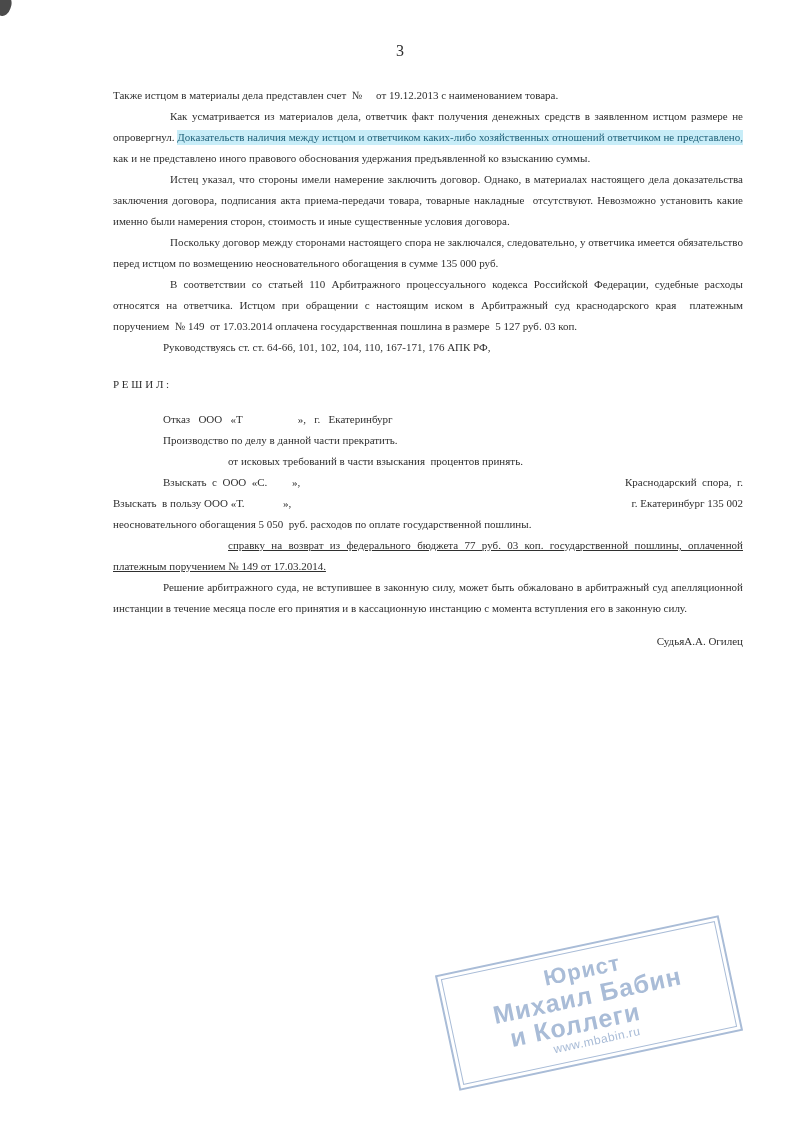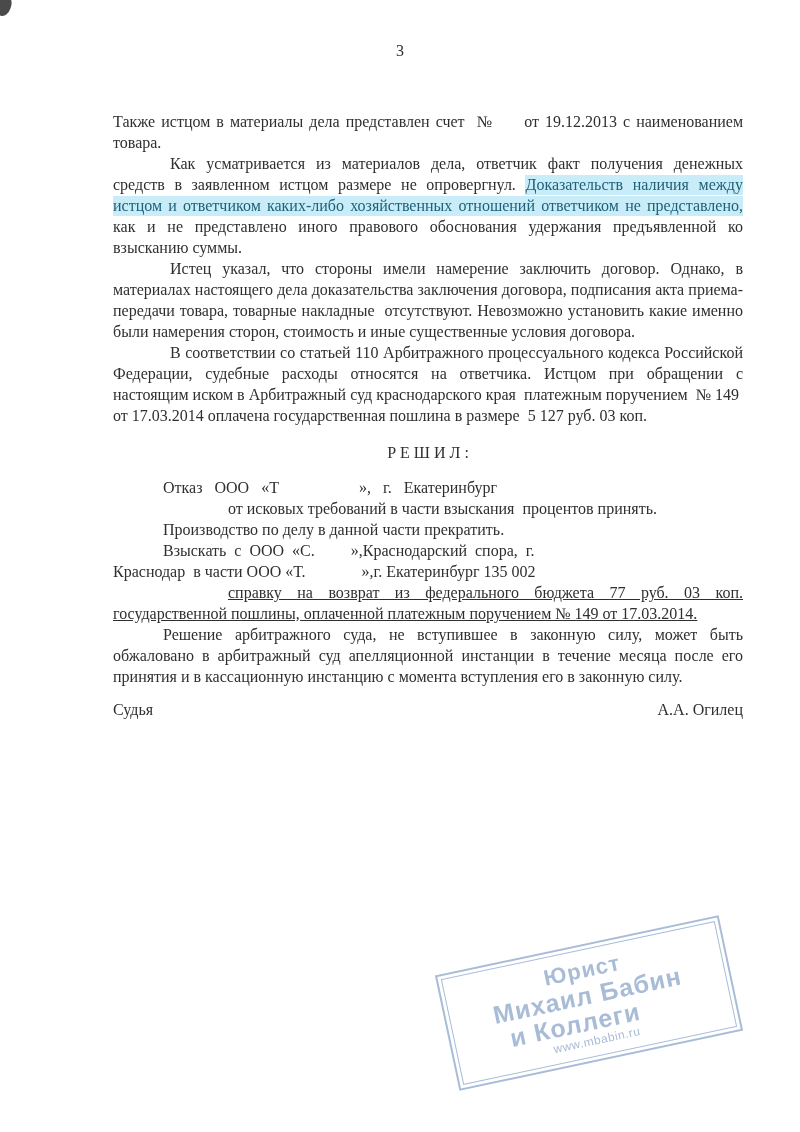--- a/index.html
+++ b/index.html
@@ -19,37 +19,37 @@
     color:var(--ink);
   }
   .corner-mark{
     position:absolute;left:-4px;top:-5px;width:15px;height:21px;
     background:#4a4a4a;border-radius:45%;transform:rotate(18deg);
   }
   .pagenum{
     padding-top:40px;text-align:center;font-size:16px;line-height:21px;
   }
   .content{
-    margin:50px 0 0 113px;width:630px;
-    font-size:16px;line-height:21px;
+    margin:24px 0 0 113px;width:630px;
+    font-size:11px;line-height:21px;
   }
   .para{text-align:justify;text-indent:57px;}
   .para.noindent{text-indent:0;}
   .single{white-space:pre-wrap;}
   .ind1{margin-left:50px;}
   .ind2{margin-left:115px;}
   .indpara{text-indent:115px;text-align:justify;text-decoration:underline;}
-  .flexline{display:flex;justify-content:flex-start;white-space:pre-wrap;}
+  .flexline{display:flex;justify-content:space-between;white-space:pre-wrap;}
   .flexline .left.ind1{margin-left:50px;}
-  .heading{text-align:center;margin:16px 0 14px 0;text-indent:0;font-family:Liberation Serif, serif;}
+  .heading{margin:16px 0 14px 0;text-indent:0;font-family:Liberation Serif, serif;}
   .link{color:var(--link);cursor:pointer;}
   .hl{background:var(--hl-bg);color:var(--hl-ink);padding:1px 0 2px 0;
       box-decoration-break:clone;-webkit-box-decoration-break:clone;}
   .appeal{text-align:justify;text-indent:50px;}
-  .sigrow{display:flex;justify-content:space-between;margin-top:12px;}
+  .sigrow{display:flex;justify-content:flex-end;margin-top:12px;}
   .stamp{
     position:absolute;left:444px;top:944px;width:290px;height:118px;
     transform:rotate(-12deg);
     border:2px solid var(--stamp);
     box-sizing:border-box;
   }
   .stamp-inner{
     position:absolute;left:3px;top:3px;right:3px;bottom:3px;
     border:1.5px solid var(--stamp);
     display:flex;flex-direction:column;align-items:center;justify-content:center;
@@ -72,33 +72,36 @@
 
   <div class="content">
 
     <div class="para noindent">Также истцом в материалы дела представлен счет&nbsp; №&nbsp;&nbsp;&nbsp;&nbsp; от 19.12.2013 с наименованием товара.</div>
 
 
     <div class="para"><span>Как усматривается из материалов дела, ответчик факт получения денежных средств в заявленном истцом размере не опровергнул. </span><span class="hl">Доказательств наличия между истцом и ответчиком каких-либо хозяйственных отношений ответчиком не представлено,</span><span> как и не представлено иного правового обоснования удержания предъявленной ко взысканию суммы.</span></div>
 
     <div class="para">Истец указал, что стороны имели намерение заключить договор. Однако, в материалах настоящего дела доказательства заключения договора, подписания акта приема-передачи товара, товарные накладные&nbsp; отсутствуют. Невозможно установить какие именно были намерения сторон, стоимость и иные существенные условия договора.</div>
 
+    <div class="para">Поскольку договор между сторонами настоящего спора не заключался, следовательно, у ответчика имеется обязательство перед истцом по возмещению неосновательного обогащения в сумме 135 000 руб.</div>
 
 
     <div class="para">В соответствии со статьей 110 Арбитражного процессуального кодекса Российской Федерации, судебные расходы относятся на ответчика. Истцом при обращении с настоящим иском в Арбитражный суд краснодарского края&nbsp; платежным поручением&nbsp; № 149&nbsp; от 17.03.2014 оплачена государственная пошлина в размере&nbsp; 5 127 руб. 03 коп.</div>
 
+    <div class="single ind1">Руководствуясь ст. ст. 64-66, 101, 102, 104, 110, 167-171, 176 АПК РФ,</div>
 
     <div class="heading">Р Е Ш И Л :</div>
 
     <div class="single ind1">Отказ   ООО   «Т                    »,   г.   Екатеринбург</div>
+    <div class="single ind1">Производство по делу в данной части прекратить.</div>
     <div class="single ind2">от исковых требований в части взыскания  процентов принять.</div>
-    <div class="single ind1">Производство по делу в данной части прекратить.</div>
 
     <div class="flexline"><span class="left ind1">Взыскать  с  ООО  «С.         »,</span><span class="right">Краснодарский  спора,  г.</span></div>
-    <div class="flexline"><span class="left">Краснодар  в части ООО «Т.              »,</span><span class="right">г. Екатеринбург 135 002</span></div>
+    <div class="flexline"><span class="left">Взыскать  в пользу ООО «Т.              »,</span><span class="right">г. Екатеринбург 135 002</span></div>
+    <div class="single">неосновательного обогащения 5 050  руб. расходов по оплате государственной пошлины.</div>
 
     <div class="indpara">справку на возврат из федерального бюджета 77 руб. 03 коп. государственной пошлины, оплаченной платежным поручением № 149 от 17.03.2014.</div>
 
     <div class="appeal">Решение арбитражного суда, не вступившее в законную силу, может быть обжаловано в арбитражный суд апелляционной инстанции в течение месяца после его принятия и в кассационную инстанцию с момента вступления его в законную силу.</div>
 
     <div class="sigrow">
       <span>Судья</span>
       <span>А.А. Огилец</span>
     </div>
 

